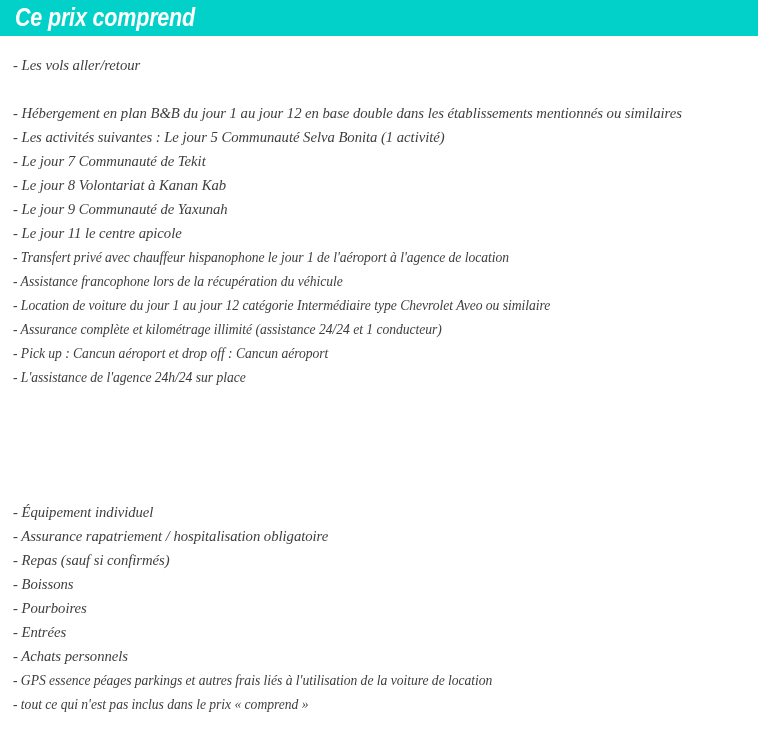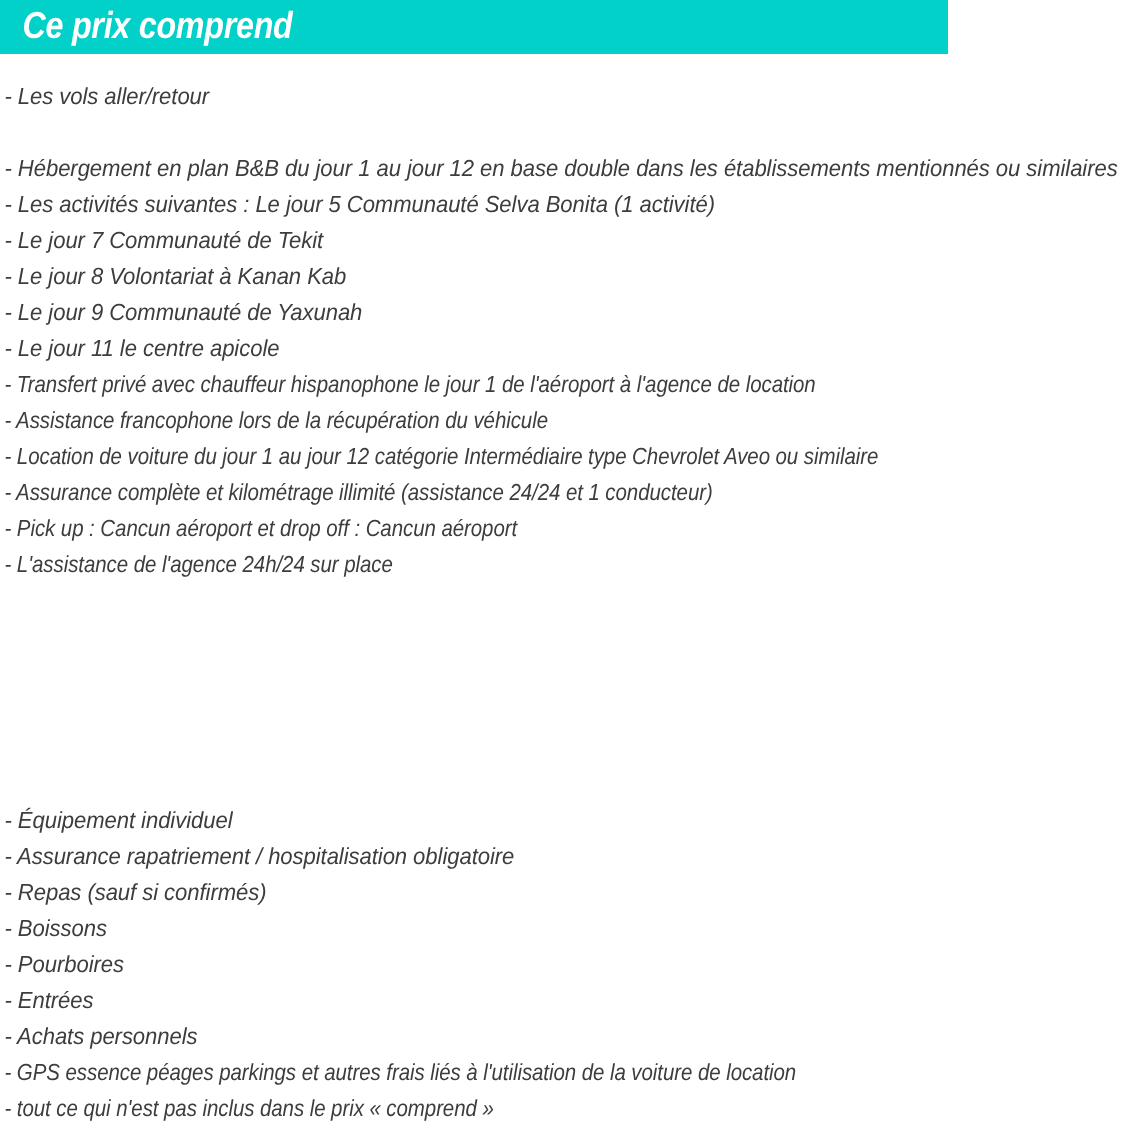--- a/index.html
+++ b/index.html
@@ -19,21 +19,21 @@
   .page {
     position: relative;
     width: 758px;
     height: 756px;
     background: #ffffff;
   }
 
   
   .section-header {
     box-sizing: border-box;
-    width: 632px;
+    width: 758px;
     background: #02d1c9;
     color: #ffffff;
     display: flex;
     align-items: center;
   }
   .section-header .section-title {
     font-style: italic;
     font-weight: bold;
     letter-spacing: -0.2px;
     white-space: nowrap;
@@ -60,21 +60,22 @@
     font-size: 25px;
     transform: scaleX(0.95);
     transform-origin: left center;
     line-height: 1;
     position: relative;
     top: -1px;
   }
 
   
   .section-body {
-    padding: 0 0 0 3px;
+    padding: 0 0 0 13px;
+    font-family: Liberation Serif, serif;
   }
   .list-item {
     font-style: italic;
     font-size: 15.5px;
     line-height: 24px;
     color: #3d3d3d;
     white-space: nowrap;
     transform: scaleX(0.95);
     transform-origin: left center;
     letter-spacing: -0.05px;
@@ -84,21 +85,20 @@
   }
   .list-item.narrow {
     transform: scaleX(0.88);
   }
 
   #section-included .section-body {
     padding-top: 17px;
   }
   #section-excluded .section-body {
     padding-top: 16px;
-    margin-top: 36px;
   }
 
   .gap-between-sections {
     height: 95px;
   }
 </style>
 </head>
 <body>
 
 <div class="page">

